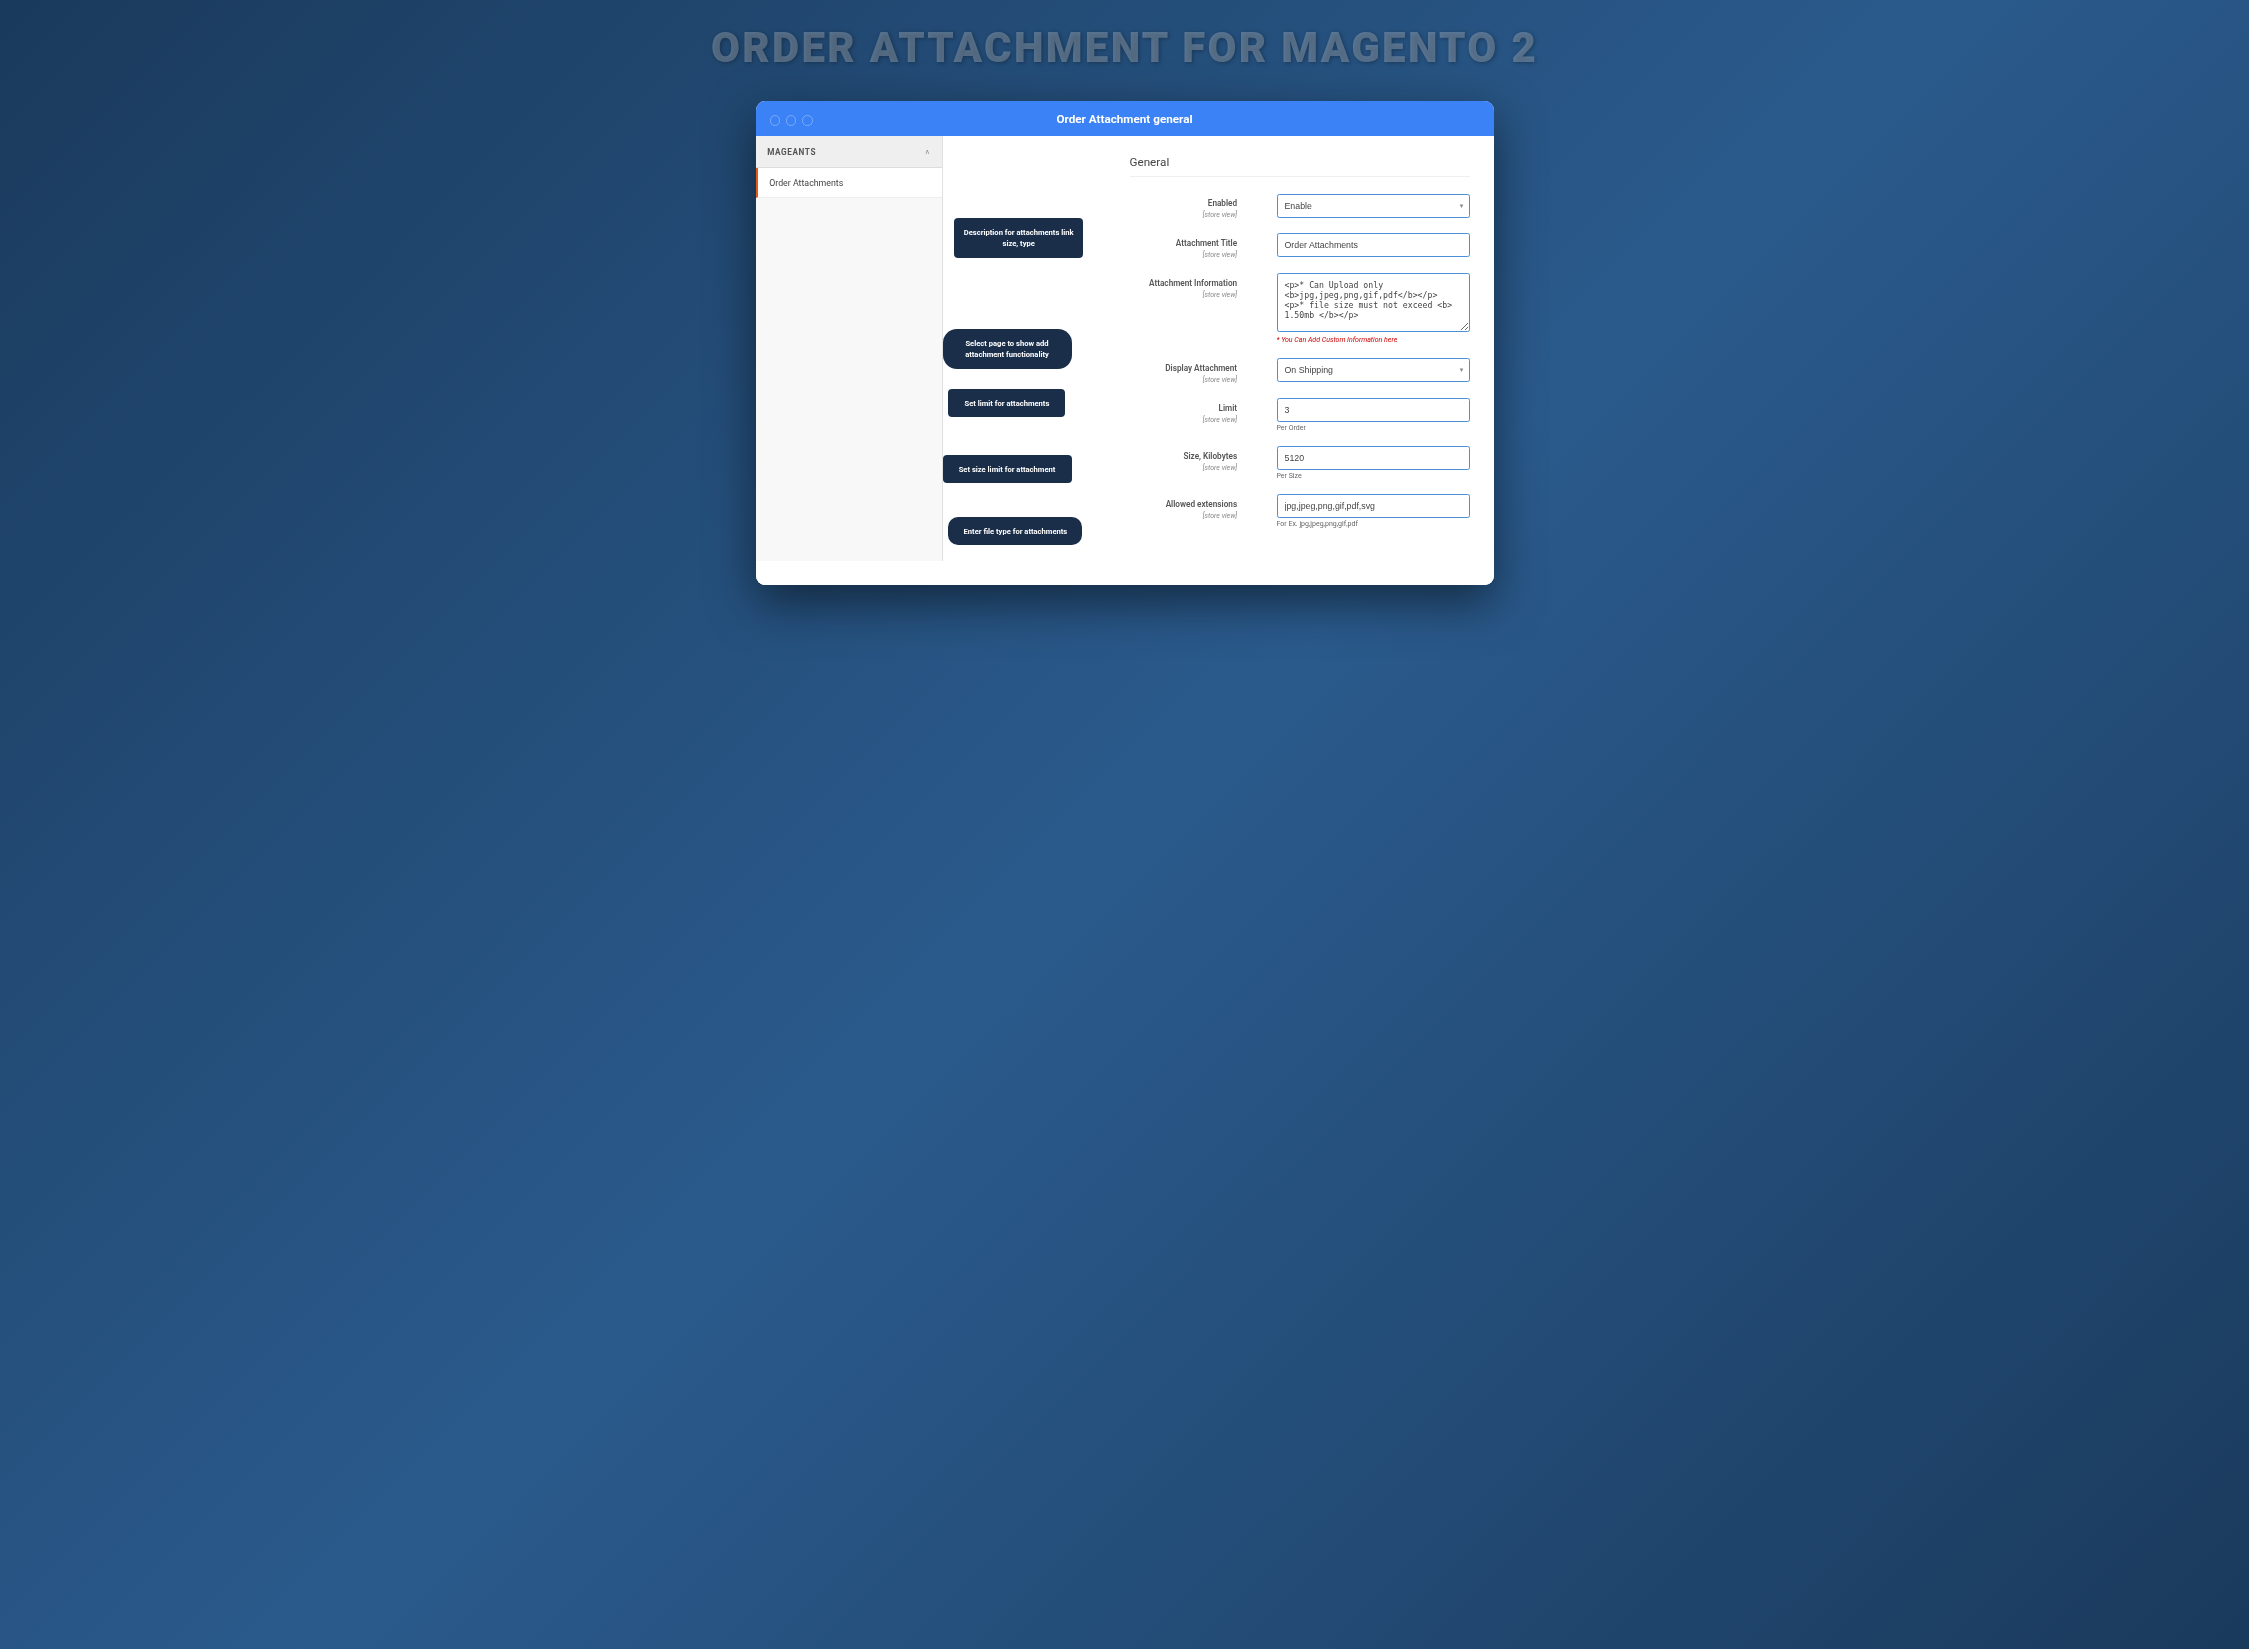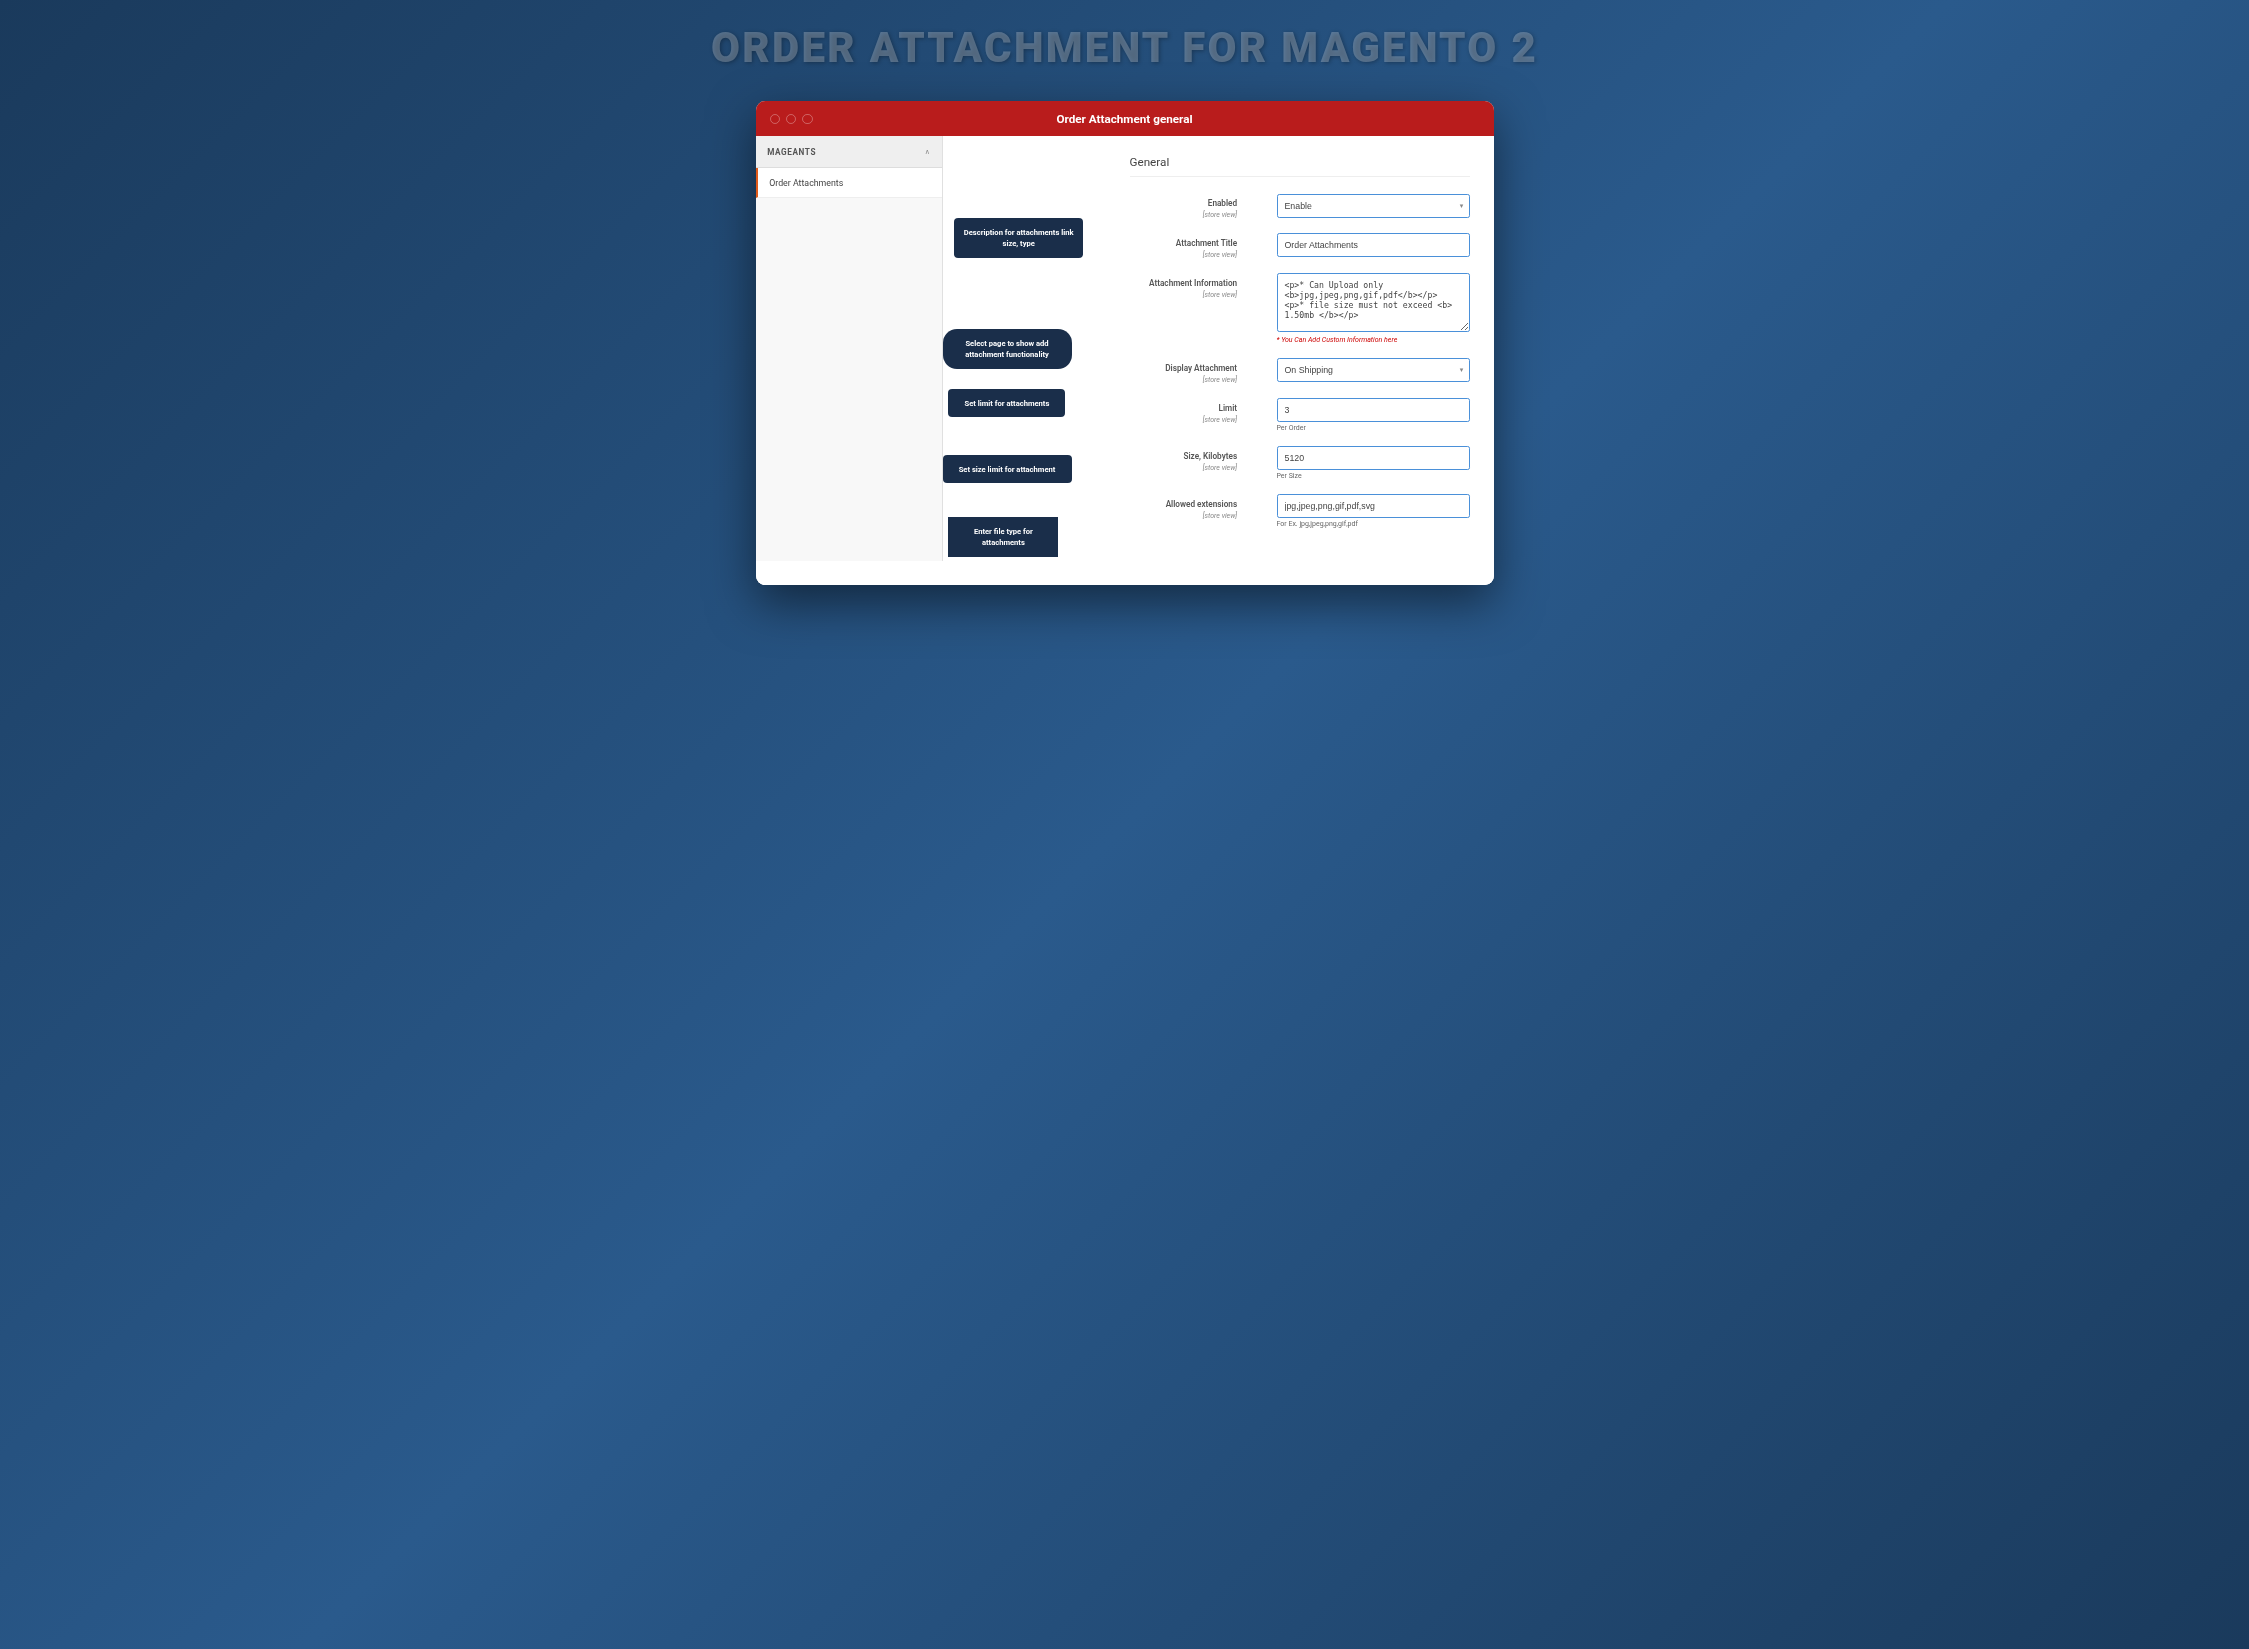--- a/index.html
+++ b/index.html
@@ -27,24 +27,24 @@
     .browser-window {
       width: 100%;
       max-width: 738px;
       background: #e8eaed;
       border-radius: 9.4px;
       box-shadow: 0 17.6px 47px rgba(0,0,0,0.5);
       overflow: hidden;
     }
 
     .browser-titlebar {
-      background: #b91c1c;
+      background: #3b82f6;
       padding: 10.5px 14px;
       display: flex;
-      align-items: center;
+      align-items: flex-end;
       justify-content: center;
       position: relative;
     }
 
     .browser-dots {
       position: absolute;
       left: 14px;
       display: flex;
       gap: 5.9px;
     }
@@ -278,21 +278,21 @@
       <div style="flex:1; position:relative; padding: 19px 23.4px 19px 187px;">
 
         <div style="position:absolute; left:11.7px; top:82px; width:129px; background:#1a2e4a; color:#fff; padding:8.2px 9.4px; border-radius:4.1px; font-size:7.6px; font-weight:700; text-align:center; line-height:1.5; z-index:10;">Description for attachments link size, type</div>
 
         <div style="position:absolute; left:0px; top:193px; width:129px; background:#1a2e4a; color:#fff; padding:8.2px 9.4px; border-radius:14px; font-size:7.6px; font-weight:700; text-align:center; line-height:1.5; z-index:10;">Select page to show add attachment functionality</div>
 
         <div style="position:absolute; left:5.9px; top:253px; width:117px; background:#1a2e4a; color:#fff; padding:8.2px 9.4px; border-radius:4.1px; font-size:7.6px; font-weight:700; text-align:center; line-height:1.5; z-index:10;">Set limit for attachments</div>
 
         <div style="position:absolute; left:0px; top:319px; width:129px; background:#1a2e4a; color:#fff; padding:8.2px 9.4px; border-radius:4.1px; font-size:7.6px; font-weight:700; text-align:center; line-height:1.5; z-index:10;">Set size limit for attachment</div>
 
-        <div style="position:absolute; left:5.9px; top:381px; width:110px; background:#1a2e4a; color:#fff; padding:8.2px 9.4px; border-radius:0; font-size:7.6px; font-weight:700; text-align:center; line-height:1.5; z-index:10;">Enter file type for attachments</div>
+        <div style="position:absolute; left:5.9px; top:381px; width:134px; background:#1a2e4a; color:#fff; padding:8.2px 9.4px; border-radius:10px; font-size:7.6px; font-weight:700; text-align:center; line-height:1.5; z-index:10;">Enter file type for attachments</div>
 
         <h2 class="section-title" style="font-size:11.7px; font-weight:400; color:#444; margin-bottom:16.4px; border-bottom:0.6px solid #eee;">General</h2>
 
         <div class="form-row">
           <div class="form-label-group">
             <span class="form-label">Enabled</span>
             <span class="form-sublabel">[store view]</span>
           </div>
           <div class="form-control-group">
             <div class="form-select-wrapper">

